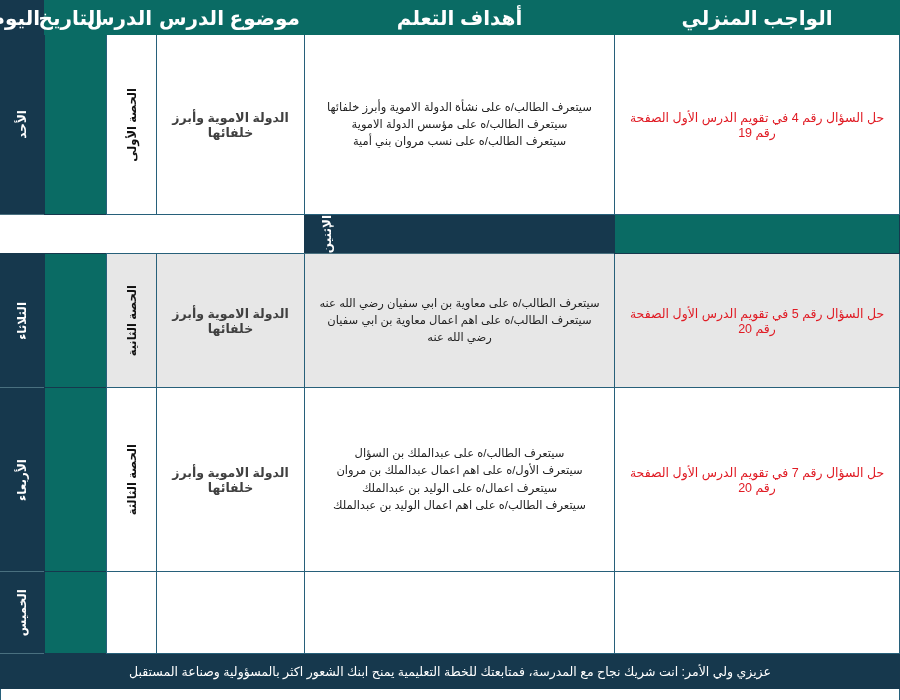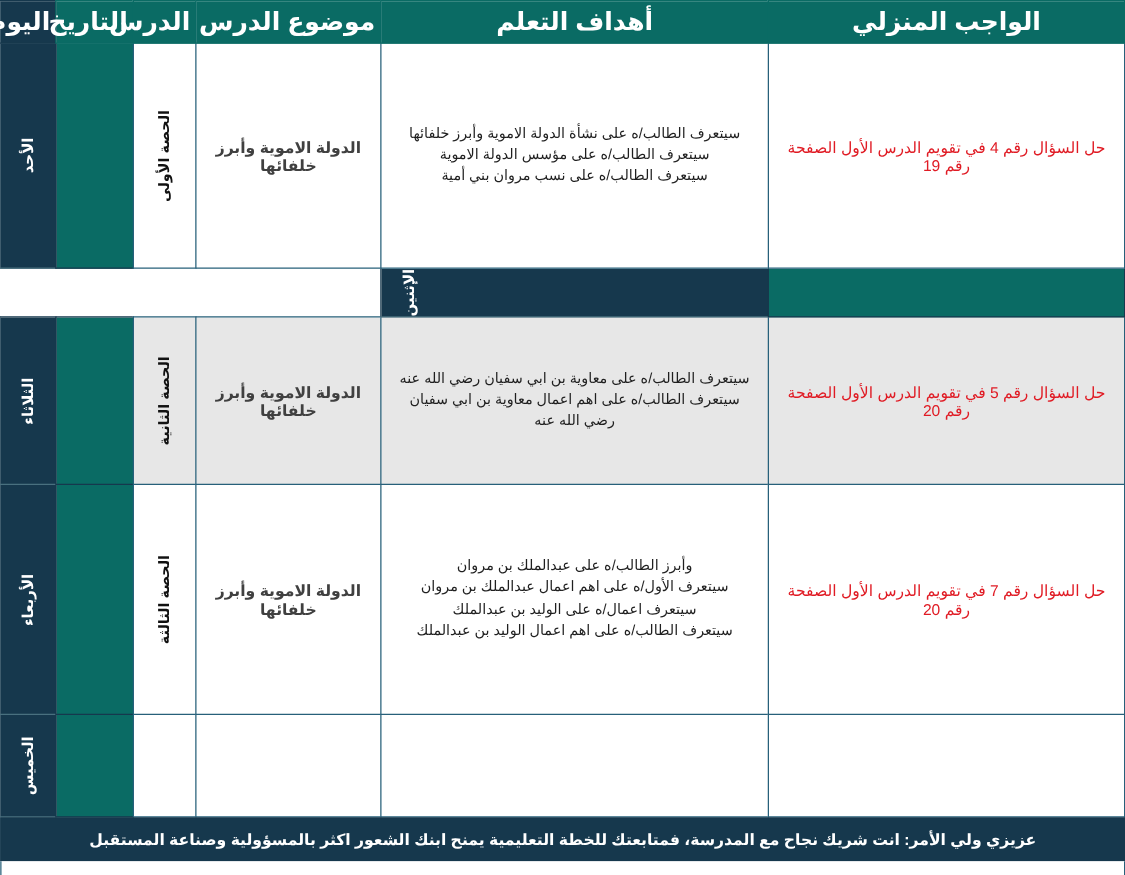--- a/index.html
+++ b/index.html
@@ -136,21 +136,21 @@
   tr.r2 td { height: 134px; }
   tr.r3 td { height: 184px; }
   tr.spacer td { height: 82px; }
 
   
   .parent-note {
     width: 900px;
     background: #16384d;
     color: #ffffff;
     font-size: 12.5px;
-    font-weight: bold;
+    font-weight: normal;
     text-align: center;
     padding: 9px 10px;
     border: 1px solid #16384d;
     direction: rtl;
   }
 
   .signature-bar {
     width: 900px;
     height: 40px;
     border: 1px solid #27607a;
@@ -226,21 +226,21 @@
         </td>
         <td class="date-cell"></td>
         <td class="day-cell">
           <span class="vtext">الثلاثاء</span>
         </td>
       </tr>
 
       <tr class="r3">
         <td class="homework-cell">حل السؤال رقم 7 في تقويم الدرس الأول الصفحة رقم 20</td>
         <td class="goals-cell">
-          <span class="goal-line">وأبرز الطالب/ه على عبدالملك بن مروان</span>
+          <span class="goal-line">سيتعرف الطالب/ه على عبدالملك بن السؤال</span>
           <span class="goal-line">سيتعرف الأول/ه على اهم اعمال عبدالملك بن مروان</span>
           <span class="goal-line">سيتعرف اعمال/ه على الوليد بن عبدالملك</span>
           <span class="goal-line">سيتعرف الطالب/ه على اهم اعمال الوليد بن عبدالملك</span>
         </td>
         <td class="topic-cell">الدولة الاموية وأبرز خلفائها</td>
         <td class="period-cell">
           <span class="vtext">الحصة الثالثة</span>
         </td>
         <td class="date-cell"></td>
         <td class="day-cell">

